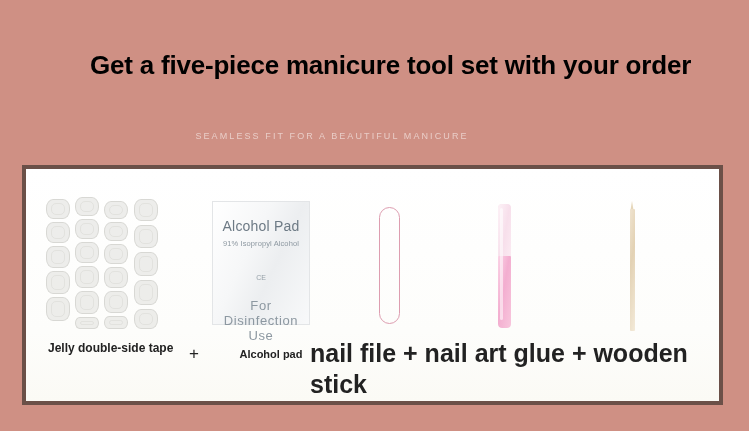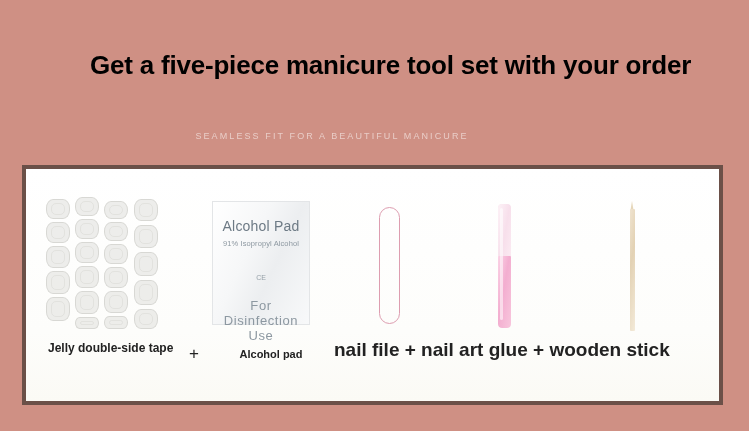--- a/index.html
+++ b/index.html
@@ -231,21 +231,21 @@
   }
   .cap {
     position: absolute;
     color: #222222;
     font-weight: bold;
     line-height: 1.25;
   }
   .cap-tape  { left: 22px;  top: 6px;  width: 128px; font-size: 12px; }
   .cap-plus1 { left: 148px; top: 8px;  width: 40px;  font-size: 17px; text-align: center; font-weight: normal; }
   .cap-pad   { left: 190px; top: 13px; width: 110px; font-size: 11px; text-align: center; }
-  .cap-rest  { left: 308px; top: 3px;  width: 390px; font-size: 19px; }
+  .cap-rest  { left: 284px; top: 3px;  width: 390px; font-size: 25px; }
 </style>
 </head>
 <body>
 
 <div class="promo">
 
   <div class="headline">Get a five-piece manicure tool set with your order</div>
   <div class="caption-faint">SEAMLESS FIT FOR A BEAUTIFUL MANICURE</div>
 
   <div class="panel">

